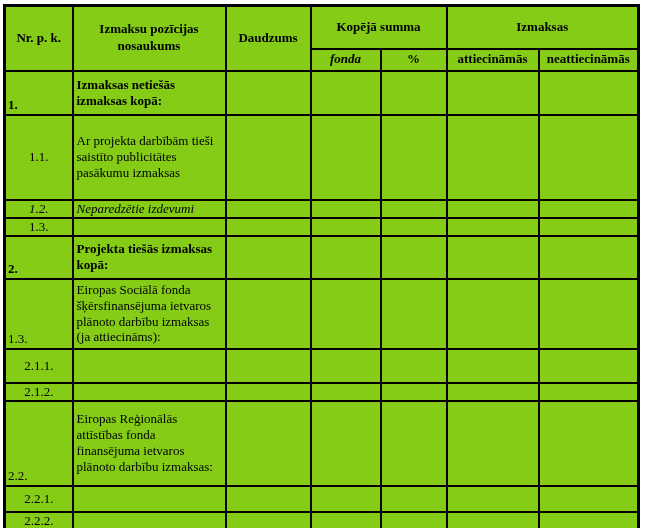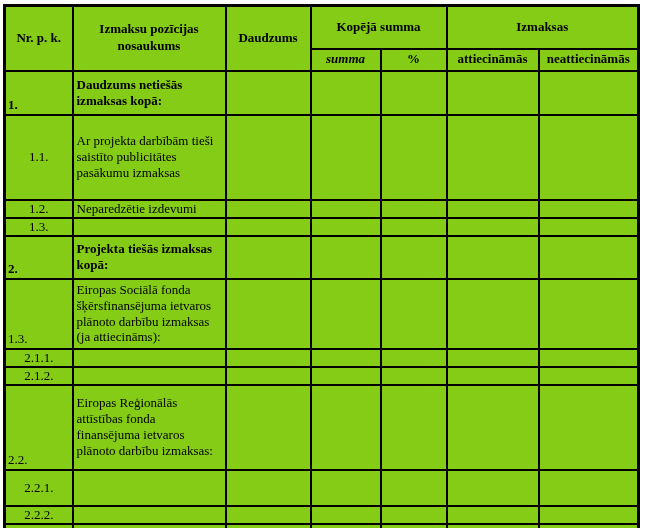--- a/index.html
+++ b/index.html
@@ -90,49 +90,49 @@
     <thead>
       <tr id="header-row-1" style="height: 43px;">
         <th rowspan="2">Nr. p. k.</th>
         <th rowspan="2">Izmaksu pozīcijas
 nosaukums</th>
         <th rowspan="2">Daudzums</th>
         <th colspan="2">Kopējā summa</th>
         <th colspan="2">Izmaksas</th>
       </tr>
       <tr id="header-row-2" style="height: 22px;">
-        <th class="euro">summa</th>
+        <th class="euro">fonda</th>
         <th>%</th>
         <th>attiecināmās</th>
         <th>neattiecināmās</th>
       </tr>
     </thead>
     <tbody id="tbody">
         <tr style="height: 44px;">
           <td class="num-bl b">1.</td>
-          <td class="name b">Daudzums netiešās
+          <td class="name b">Izmaksas netiešās
 izmaksas kopā:</td>
           <td></td>
           <td></td>
           <td></td>
           <td></td>
           <td></td>
         </tr>
         <tr style="height: 85px;">
           <td class="num-c">1.1.</td>
           <td class="name">Ar projekta darbībām tieši
 saistīto publicitātes
 pasākumu izmaksas</td>
           <td></td>
           <td></td>
           <td></td>
           <td></td>
           <td></td>
         </tr>
-        <tr style="height: 17px;">
+        <tr style="height: 17px; font-style: italic;">
           <td class="num-c">1.2.</td>
           <td class="name">Neparedzētie izdevumi</td>
           <td></td>
           <td></td>
           <td></td>
           <td></td>
           <td></td>
         </tr>
         <tr style="height: 17px;">
           <td class="num-c">1.3.</td>
@@ -158,21 +158,21 @@
           <td class="name">Eiropas Sociālā fonda
 šķērsfinansējuma ietvaros
 plānoto darbību izmaksas
 (ja attiecināms):</td>
           <td></td>
           <td></td>
           <td></td>
           <td></td>
           <td></td>
         </tr>
-        <tr style="height: 18px;">
+        <tr style="height: 34px;">
           <td class="num-c">2.1.1.</td>
           <td class="name"></td>
           <td></td>
           <td></td>
           <td></td>
           <td></td>
           <td></td>
         </tr>
         <tr style="height: 17px;">
           <td class="num-c">2.1.2.</td>
@@ -188,21 +188,21 @@
           <td class="name">Eiropas Reģionālās
 attīstības fonda
 finansējuma ietvaros
 plānoto darbību izmaksas:</td>
           <td></td>
           <td></td>
           <td></td>
           <td></td>
           <td></td>
         </tr>
-        <tr style="height: 36px;">
+        <tr style="height: 26px;">
           <td class="num-c">2.2.1.</td>
           <td class="name"></td>
           <td></td>
           <td></td>
           <td></td>
           <td></td>
           <td></td>
         </tr>
         <tr style="height: 15px;">
           <td class="num-c">2.2.2.</td>

